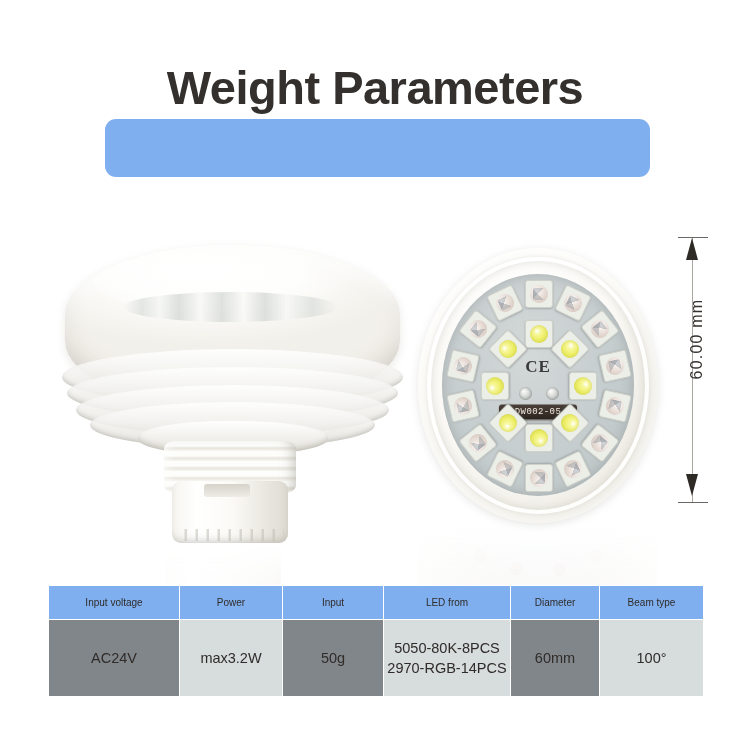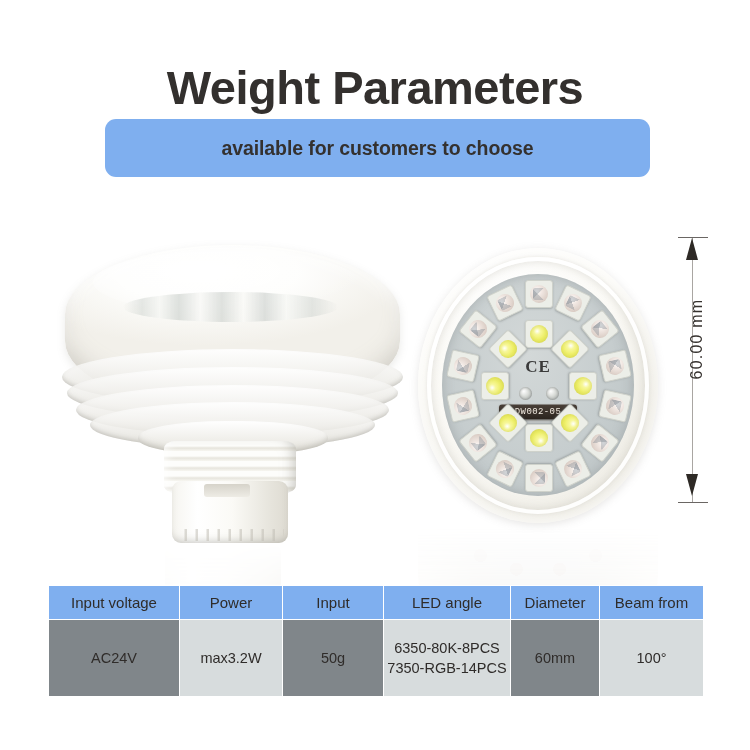--- a/index.html
+++ b/index.html
@@ -375,21 +375,21 @@
     position: absolute;
     left: 48px;
     top: 585px;
     width: 655px;
     border-collapse: collapse;
     table-layout: fixed;
   }
   .spec-table th {
     background: #7fafef;
     color: #2f2c2a;
-    font-size: 15px;
+    font-size: 10px;
     font-weight: normal;
     height: 33px;
     border: 1px solid #ffffff;
     padding: 0 2px;
     white-space: nowrap;
   }
   .spec-table td {
     height: 76px;
     font-size: 14.5px;
     color: #2f2c2a;
@@ -410,21 +410,20 @@
 </style>
 </head>
 <body>
 
 <div id="page">
 
   <div class="page-title">Weight Parameters</div>
 
   <div class="subtitle-bar">
     <div class="subtitle-text">
-      <div>available for customers to choose</div>
     </div>
   </div>
 
   <div class="stage">
 
     <div class="lamp-side">
       <div class="lamp-dome">
         <div class="dome-top-hilite"></div>
         <div class="dome-leds"></div>
       </div>
@@ -539,33 +538,33 @@
         <col class="col-3">
       <col class="col-4">
         <col class="col-5">
         <col class="col-6">
     </colgroup>
     <thead>
       <tr>
         <th>Input voltage</th>
         <th>Power</th>
         <th>Input</th>
-        <th>LED angle</th>
+        <th>LED from</th>
         <th>Diameter</th>
-        <th>Beam from</th>
+        <th>Beam type</th>
       </tr>
     </thead>
     <tbody>
       <tr>
         <td class="cell-dark">AC24V</td>
         <td class="cell-light">max3.2W</td>
         <td class="cell-dark">50g</td>
         <td class="cell-light">
-          <div>6350-80K-8PCS</div>
-          <div>7350-RGB-14PCS</div>
+          <div>5050-80K-8PCS</div>
+          <div>2970-RGB-14PCS</div>
         </td>
         <td class="cell-dark">60mm</td>
         <td class="cell-light">100°</td>
       </tr>
     </tbody>
   </table>
 
 </div>
 
 </body></html>

